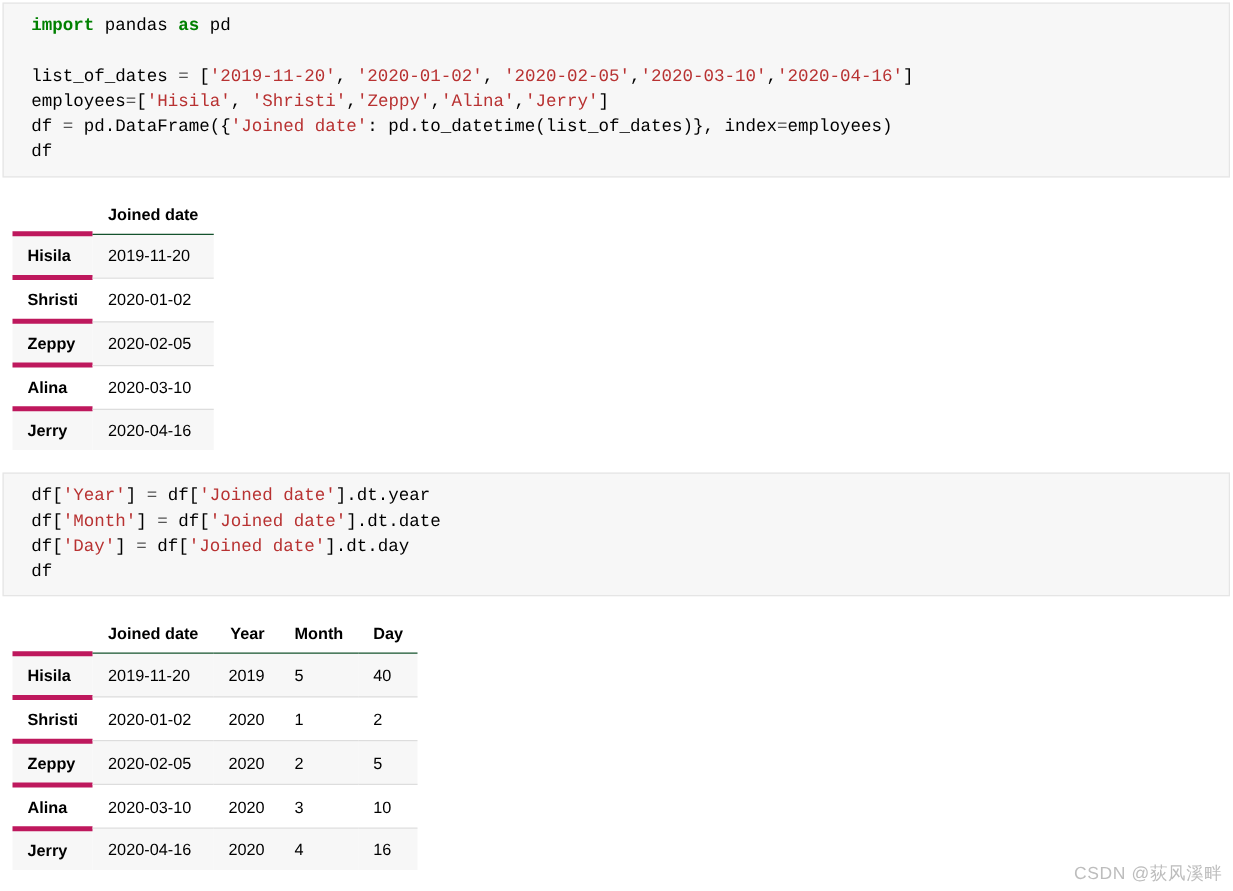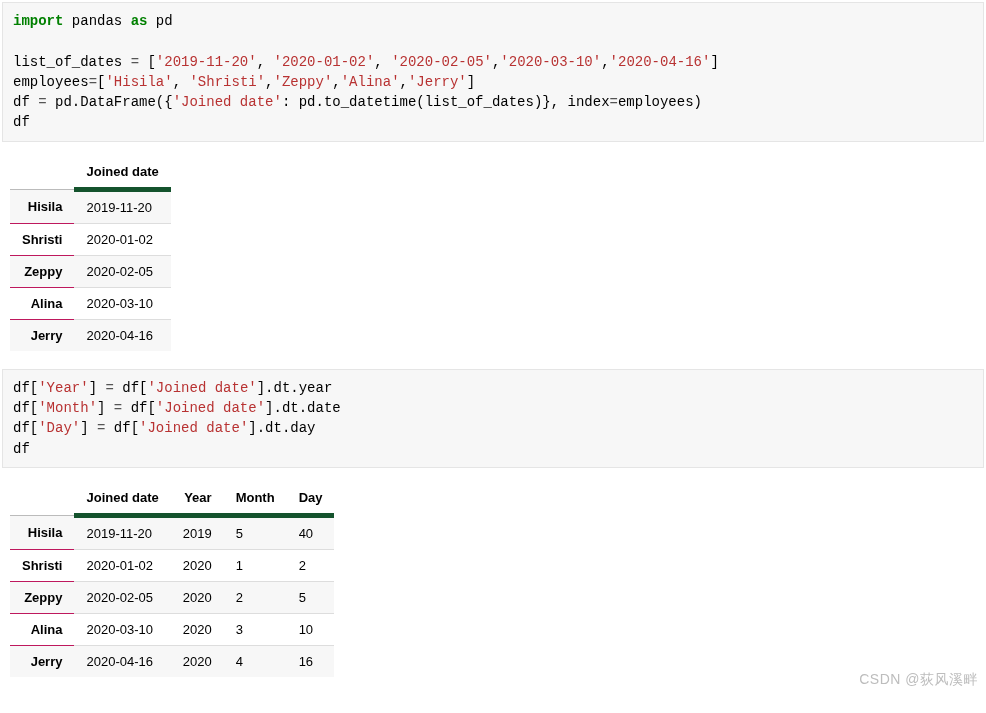--- a/index.html
+++ b/index.html
@@ -8,21 +8,21 @@
       padding: 0;
       font-family: Arial, Helvetica, sans-serif;
       font-size: 13px;
       background: #fff;
       width: 986px;
       position: relative;
     }
     .code-cell {
       background: #f7f7f7;
       border: 1px solid #e5e5e5;
-      padding: 8px 10px;
+      padding: 8px 22px;
       margin: 2px 2px 14px 2px;
       font-family: "Courier New", Courier, monospace;
       font-size: 14px;
       line-height: 1.45;
       white-space: pre;
       overflow-x: auto;
     }
     .kw-import { color: #008000; font-weight: bold; }
     .kw-as { color: #008000; font-weight: bold; }
     .id { color: #000; }
@@ -31,31 +31,31 @@
     .df-table {
       border-collapse: collapse;
       margin: 0 2px 18px 10px;
       font-family: Arial, Helvetica, sans-serif;
       font-size: 13px;
     }
     .df-table thead th {
       font-weight: bold;
       text-align: right;
       padding: 8px 12px;
-      border-bottom: 5px solid #14532d;
+      border-bottom: 1px solid #14532d;
       background: #fff;
     }
     .df-table thead th.corner {
       border-bottom: 1px solid #bbb;
     }
     .df-table tbody th {
       font-weight: bold;
-      text-align: right;
+      text-align: left;
       padding: 8px 12px;
-      border-top: 1px solid #be185d;
+      border-top: 4px solid #be185d;
     }
     .df-table tbody td {
       padding: 8px 12px;
       border-top: 1px solid #ddd;
     }
     .df-table tbody tr:nth-child(odd) { background: #f7f7f7; }
     .df-table tbody tr:nth-child(even) { background: #fff; }
     .watermark {
       position: absolute;
       right: 8px;

